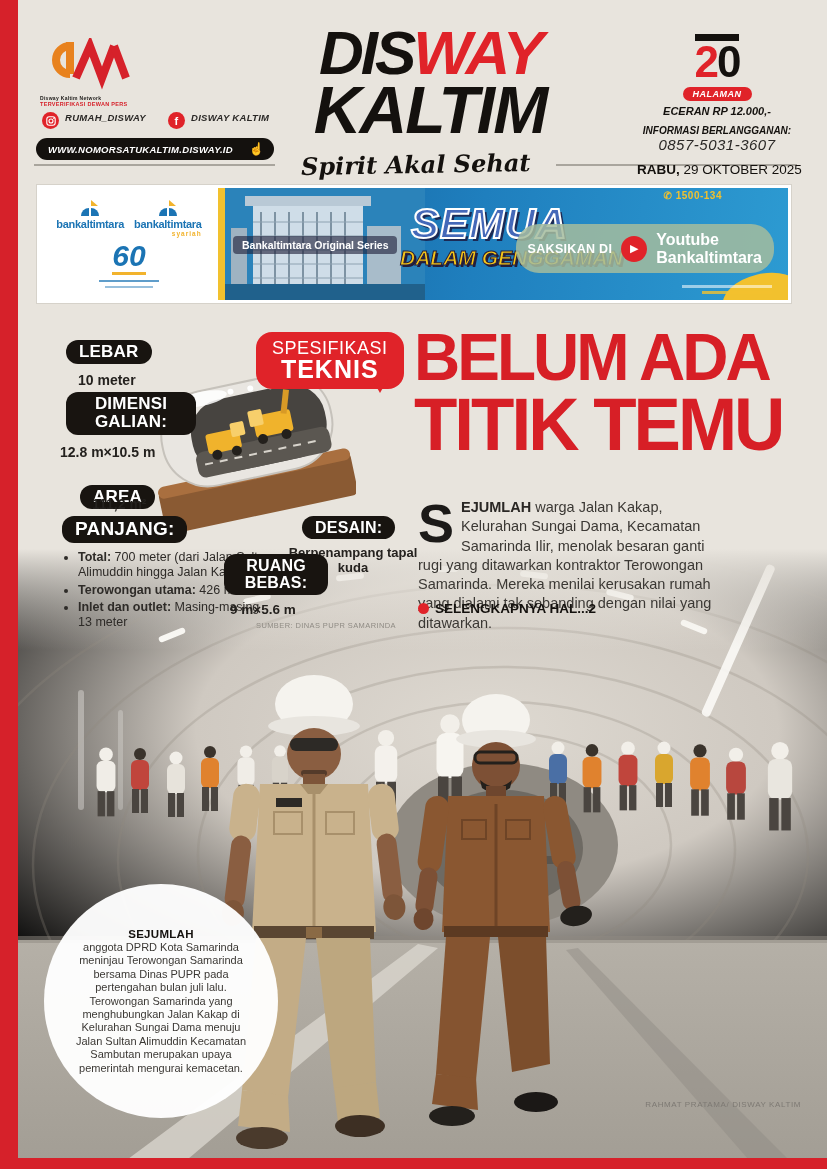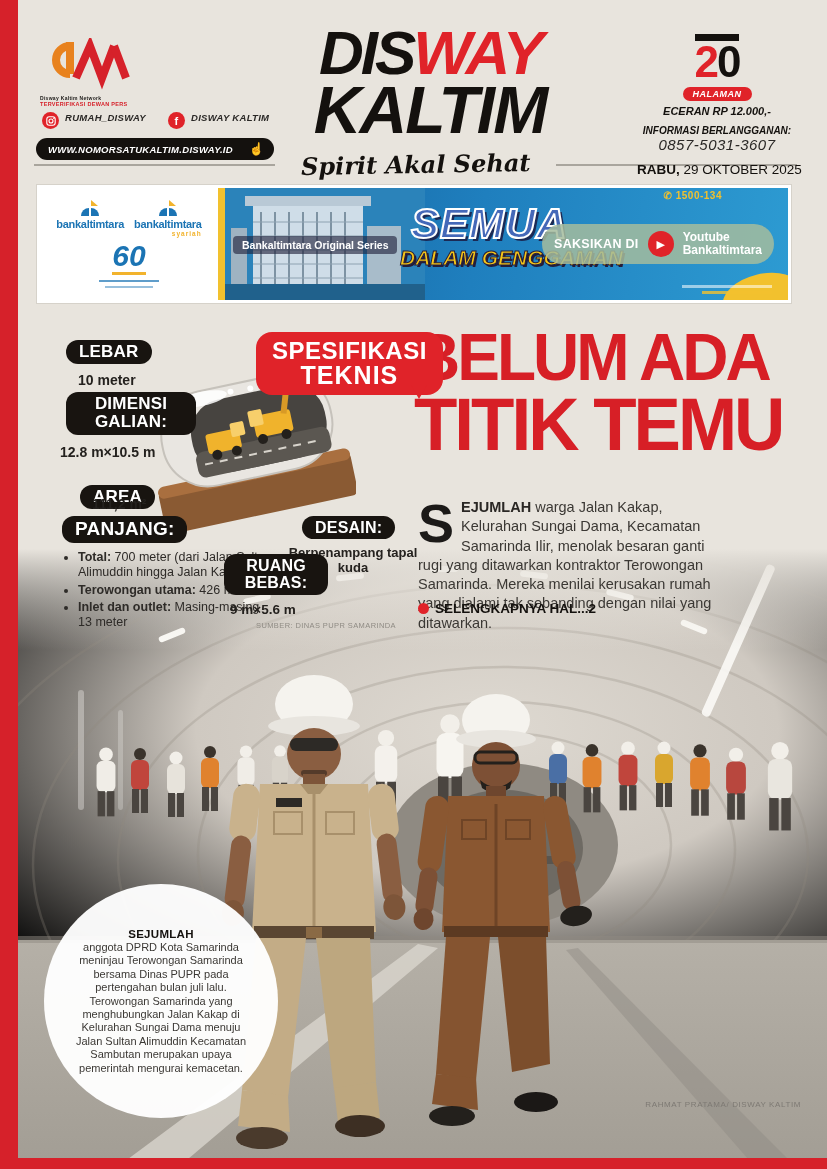--- a/index.html
+++ b/index.html
@@ -47,42 +47,42 @@
   .b60-lines{width:60px;height:2px;background:#1b74b4;margin-top:3px;opacity:.7;}
   .b60-lines2{width:48px;height:2px;background:#1b74b4;margin-top:2px;opacity:.45;}
   .banner-strip{width:7px;background:#f2c12e;}
   .banner-main{flex:1;position:relative;background:linear-gradient(100deg,#15639f 0%,#1f7fbe 45%,#2d9bd2 100%);overflow:hidden;}
   .series-pill{position:absolute;left:8px;top:48px;background:rgba(30,32,58,.62);color:#fff;font-size:10.5px;font-weight:bold;padding:3px 9px;border-radius:4px;white-space:nowrap;z-index:3;text-align:center;}
   .semua{position:absolute;left:186px;top:12px;font-size:42px;font-weight:bold;font-style:italic;color:#4468b8;-webkit-text-stroke:2px #ffffff;text-shadow:3px 3px 0 #1b2a55;letter-spacing:1px;z-index:2;}
   .genggaman{position:absolute;left:175px;top:58px;font-size:21px;font-weight:bold;font-style:italic;color:#f5c518;-webkit-text-stroke:1px #241d3a;text-shadow:2px 2px 0 #241d3a;white-space:nowrap;z-index:2;}
   .watch-pill{position:absolute;right:14px;top:36px;background:rgba(164,188,158,.85);border-radius:23px;display:flex;align-items:center;gap:9px;padding:7px 12px;z-index:3;}
   .watch-label{color:#fff;font-size:12.5px;font-weight:bold;letter-spacing:.3px;}
   .yt{width:26px;height:26px;border-radius:50%;background:#e02329;color:#fff;display:flex;align-items:center;justify-content:center;font-size:11px;}
-  .watch-ch{color:#fff;font-size:12px;font-weight:bold;line-height:1.1;}
+  .watch-ch{color:#fff;font-size:16px;font-weight:bold;line-height:1.1;}
   .phone-badge{position:absolute;right:66px;top:2px;color:#f2c12e;font-size:10px;font-weight:bold;letter-spacing:.5px;z-index:3;}
   .mini-bars{position:absolute;right:16px;bottom:12px;width:90px;height:3px;background:rgba(255,255,255,.55);z-index:3;}
   .mini-bars2{position:absolute;right:16px;bottom:6px;width:70px;height:3px;background:rgba(242,193,46,.8);z-index:3;}
   .corner-yellow{position:absolute;right:-14px;bottom:-20px;width:80px;height:46px;background:#f2c12e;border-radius:50% 50% 0 0;transform:rotate(-14deg);z-index:2;}
   .bbuilding{position:absolute;left:0;top:0;z-index:1;}
 
   
   .bpill{display:inline-block;background:#181410;color:#fff;font-weight:bold;border-radius:12px;padding:3px 13px;letter-spacing:.2px;z-index:7;position:absolute;text-align:center;line-height:1.08;}
   .val{position:absolute;z-index:7;font-weight:bold;color:#24211e;}
   .pill-lebar{left:66px;top:340px;font-size:17px;}
   .val-lebar{left:78px;top:372px;font-size:14px;}
   .pill-dimensi{left:66px;top:392px;font-size:17px;}
   .val-dimensi{left:60px;top:444px;font-size:14px;}
   .pill-area{left:80px;top:464px;font-size:17px;margin-top:21px;}
   .val-area{left:92px;top:496px;font-size:14px;}
   .pill-panjang{left:62px;top:516px;font-size:19px;}
   .panjang-list{position:absolute;left:64px;top:550px;width:196px;z-index:7;margin:0;padding-left:14px;font-size:12.5px;color:#2e2b28;line-height:1.18;}
   .panjang-list li{margin-bottom:3px;}
   .bubble{position:absolute;left:256px;top:332px;background:#e02329;color:#fff;border-radius:16px;padding:7px 16px;text-align:center;z-index:8;line-height:1;}
   .bubble:after{content:"";position:absolute;right:16px;bottom:-12px;border:8px solid transparent;border-top:14px solid #e02329;}
-  .bubble .l1{font-size:24px;font-weight:bold;letter-spacing:.5px;}
+  .bubble .l1{font-size:18px;font-weight:normal;letter-spacing:.5px;}
   .bubble .l2{font-size:25px;font-weight:bold;letter-spacing:1px;}
   .tunnel-ill{position:absolute;left:146px;top:364px;z-index:6;}
   .pill-desain{left:302px;top:516px;font-size:16px;}
   .val-desain{left:288px;top:546px;width:130px;text-align:center;font-size:13px;line-height:1.15;}
   .pill-ruang{left:224px;top:554px;font-size:16px;}
   .val-ruang{left:230px;top:602px;font-size:13.5px;}
   .ig-source{position:absolute;left:256px;top:621px;font-size:7.5px;color:#8f8b84;letter-spacing:.4px;z-index:7;}
 
   
   .headline{position:absolute;left:414px;top:326px;width:400px;color:#d71f26;font-weight:bold;z-index:7;transform:scaleY(1.04);transform-origin:top left;}

